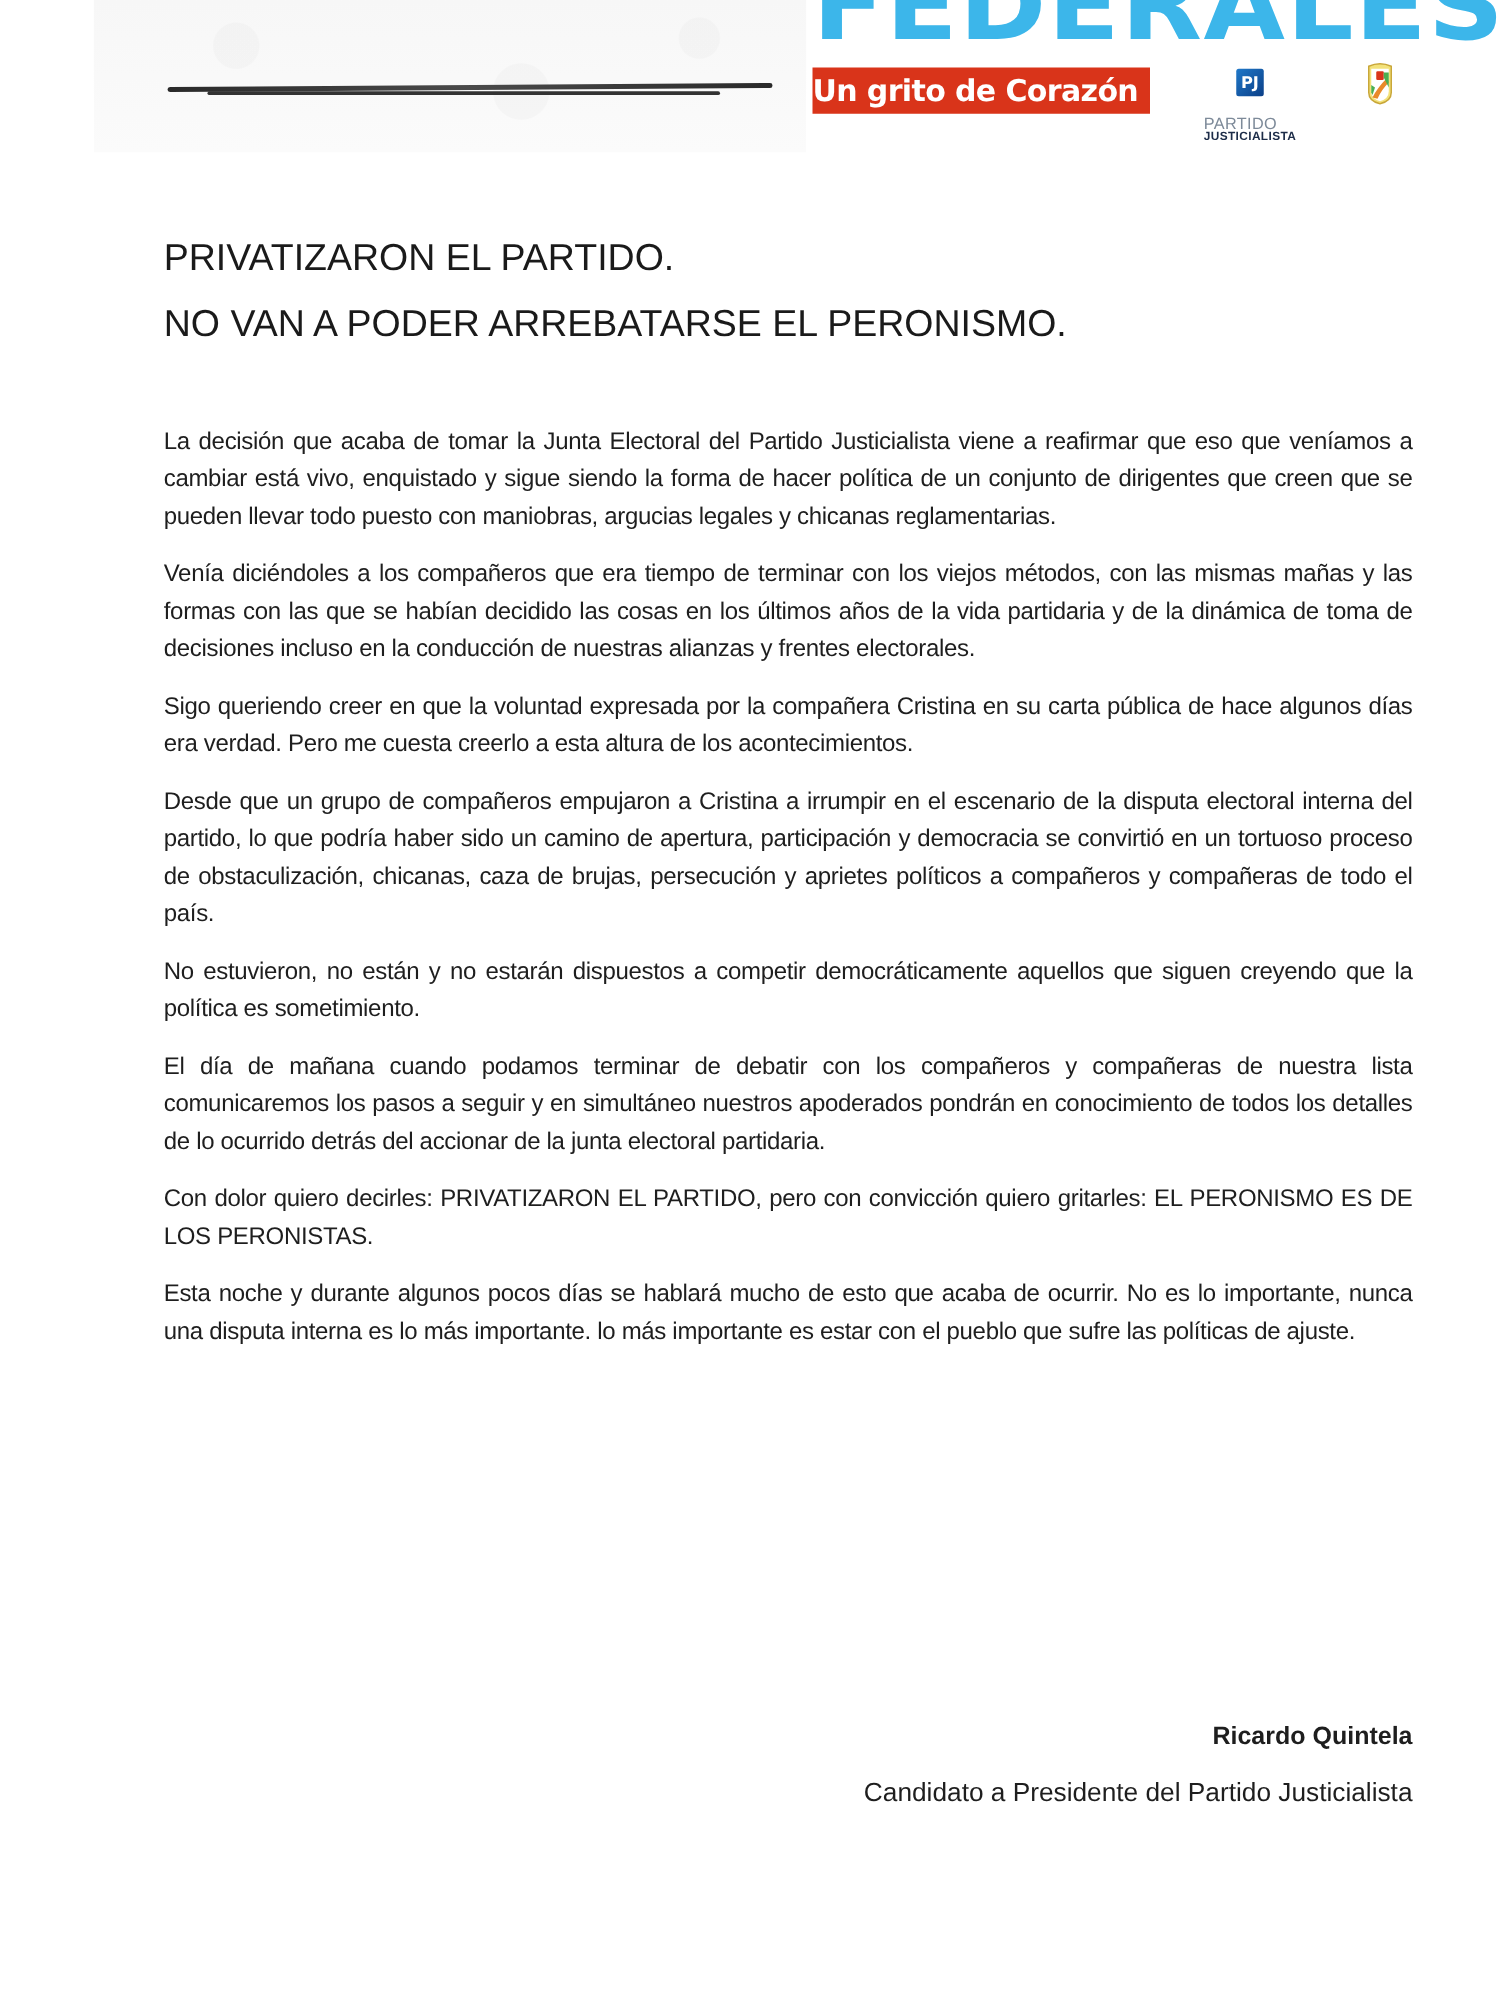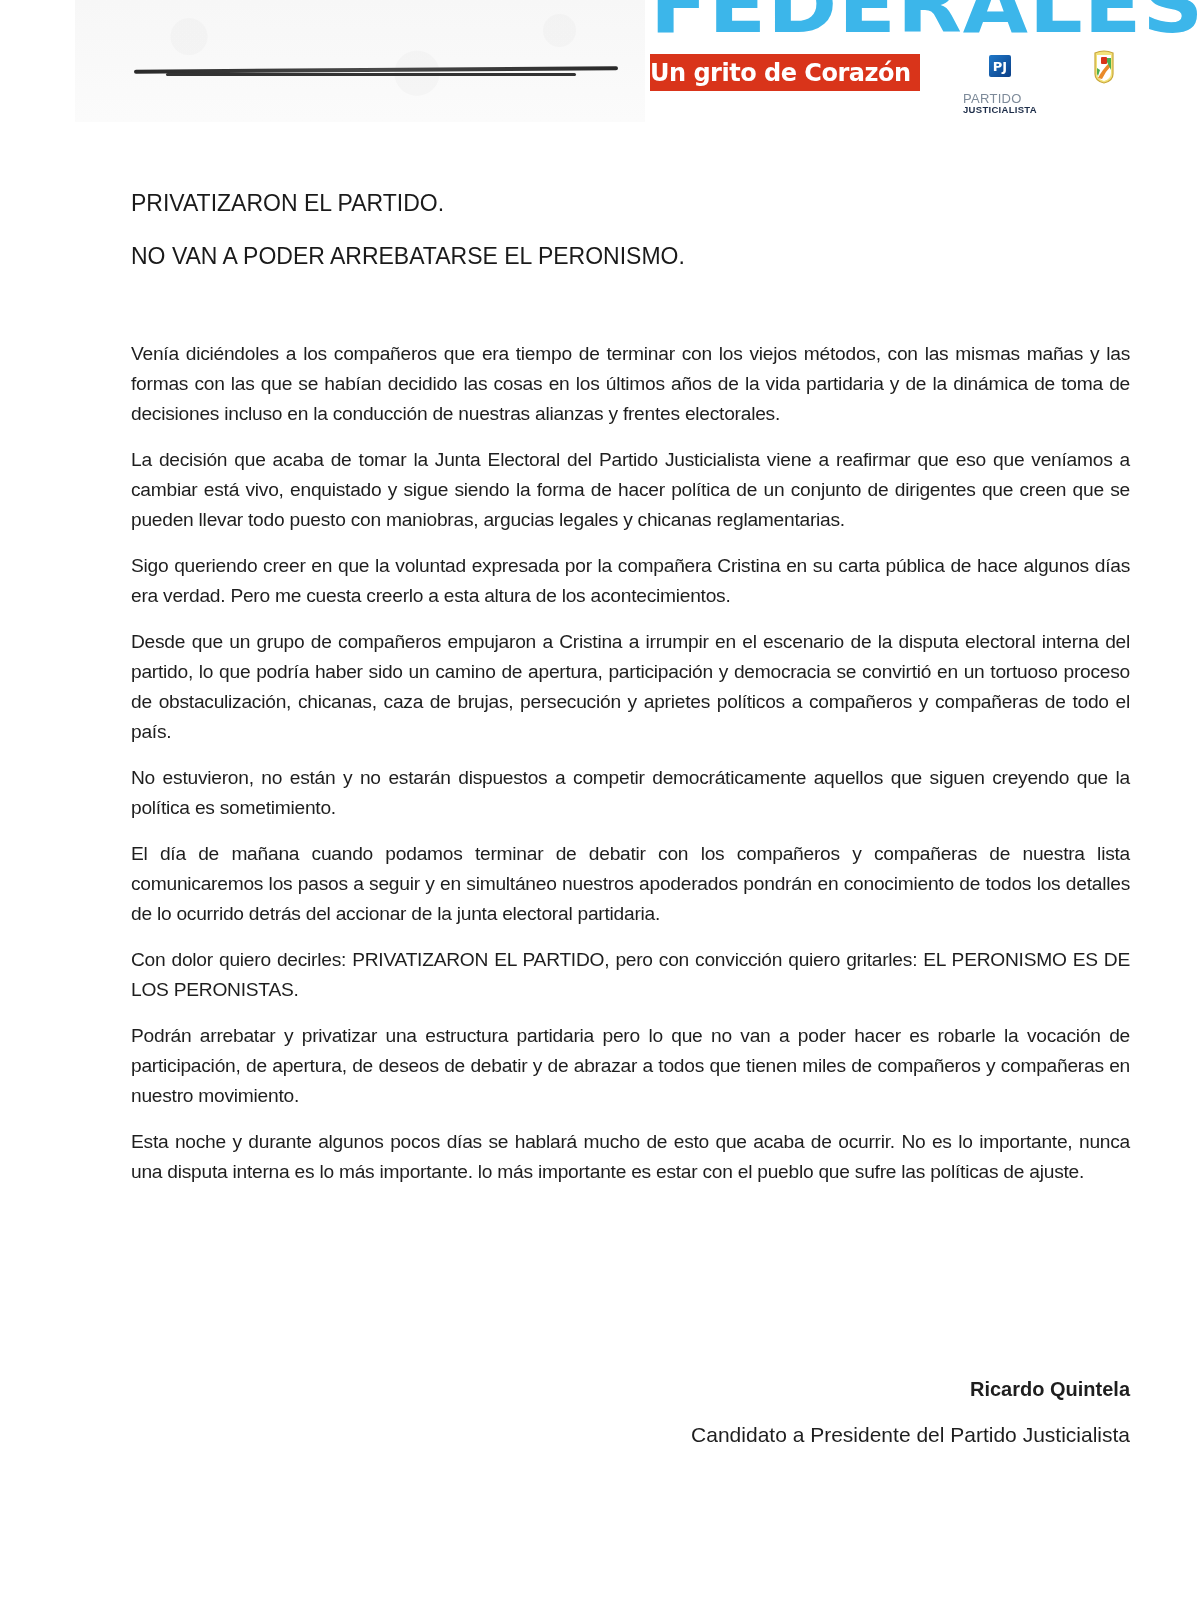--- a/index.html
+++ b/index.html
@@ -125,21 +125,21 @@
     }
     .content {
       position: absolute;
       left: 131px;
       top: 0;
       width: 999px;
     }
     .headline {
       position: absolute;
       left: 0;
-      font-size: 23px;
+      font-size: 30px;
       color: #1a1a1a;
       white-space: nowrap;
       font-family: "Liberation Sans", sans-serif;
       letter-spacing: 0;
     }
     .headline-1 { top: 190px; }
     .headline-2 { top: 243px; }
     .body-text {
       position: absolute;
       left: 0;
@@ -201,26 +201,25 @@
     <path d="M15 10 L19 10 L19 22 Q17 18 15 14 Z" fill="#4caf50"></path>
     <path d="M5 20 L8 22 L6 28 L5 26 Z" fill="#4caf50"></path>
   </svg>
 </div>
 
 <div class="content">
   <div class="headline headline-1">PRIVATIZARON EL PARTIDO.</div>
   <div class="headline headline-2">NO VAN A PODER ARREBATARSE EL PERONISMO.</div>
 
   <div class="body-text">
+    <p class="paragraph">La decisión que acaba de tomar la Junta Electoral del Partido Justicialista viene a reafirmar que eso que veníamos a cambiar está vivo, enquistado y sigue siendo la forma de hacer política de un conjunto de dirigentes que creen que se pueden llevar todo puesto con maniobras, argucias legales y chicanas reglamentarias.</p>
     <p class="paragraph">Venía diciéndoles a los compañeros que era tiempo de terminar con los viejos métodos, con las mismas mañas y las formas con las que se habían decidido las cosas en los últimos años de la vida partidaria y de la dinámica de toma de decisiones incluso en la conducción de nuestras alianzas y frentes electorales.</p>
-    <p class="paragraph">La decisión que acaba de tomar la Junta Electoral del Partido Justicialista viene a reafirmar que eso que veníamos a cambiar está vivo, enquistado y sigue siendo la forma de hacer política de un conjunto de dirigentes que creen que se pueden llevar todo puesto con maniobras, argucias legales y chicanas reglamentarias.</p>
     <p class="paragraph">Sigo queriendo creer en que la voluntad expresada por la compañera Cristina en su carta pública de hace algunos días era verdad. Pero me cuesta creerlo a esta altura de los acontecimientos.</p>
     <p class="paragraph">Desde que un grupo de compañeros empujaron a Cristina a irrumpir en el escenario de la disputa electoral interna del partido, lo que podría haber sido un camino de apertura, participación y democracia se convirtió en un tortuoso proceso de obstaculización, chicanas, caza de brujas, persecución y aprietes políticos a compañeros y compañeras de todo el país.</p>
     <p class="paragraph">No estuvieron, no están y no estarán dispuestos a competir democráticamente aquellos que siguen creyendo que la política es sometimiento.</p>
     <p class="paragraph">El día de mañana cuando podamos terminar de debatir con los compañeros y compañeras de nuestra lista comunicaremos los pasos a seguir y en simultáneo nuestros apoderados pondrán en conocimiento de todos los detalles de lo ocurrido detrás del accionar de la junta electoral partidaria.</p>
     <p class="paragraph">Con dolor quiero decirles: PRIVATIZARON EL PARTIDO, pero con convicción quiero gritarles: EL PERONISMO ES DE LOS PERONISTAS.</p>
-    <p class="paragraph">Podrán arrebatar y privatizar una estructura partidaria pero lo que no van a poder hacer es robarle la vocación de participación, de apertura, de deseos de debatir y de abrazar a todos que tienen miles de compañeros y compañeras en nuestro movimiento.</p>
     <p class="paragraph">Esta noche y durante algunos pocos días se hablará mucho de esto que acaba de ocurrir. No es lo importante, nunca una disputa interna es lo más importante. lo más importante es estar con el pueblo que sufre las políticas de ajuste.</p>
   </div>
 
   <div class="signature sig-name">Ricardo Quintela</div>
   <div class="signature sig-role">Candidato a Presidente del Partido Justicialista</div>
 </div>
 
 </body></html>

